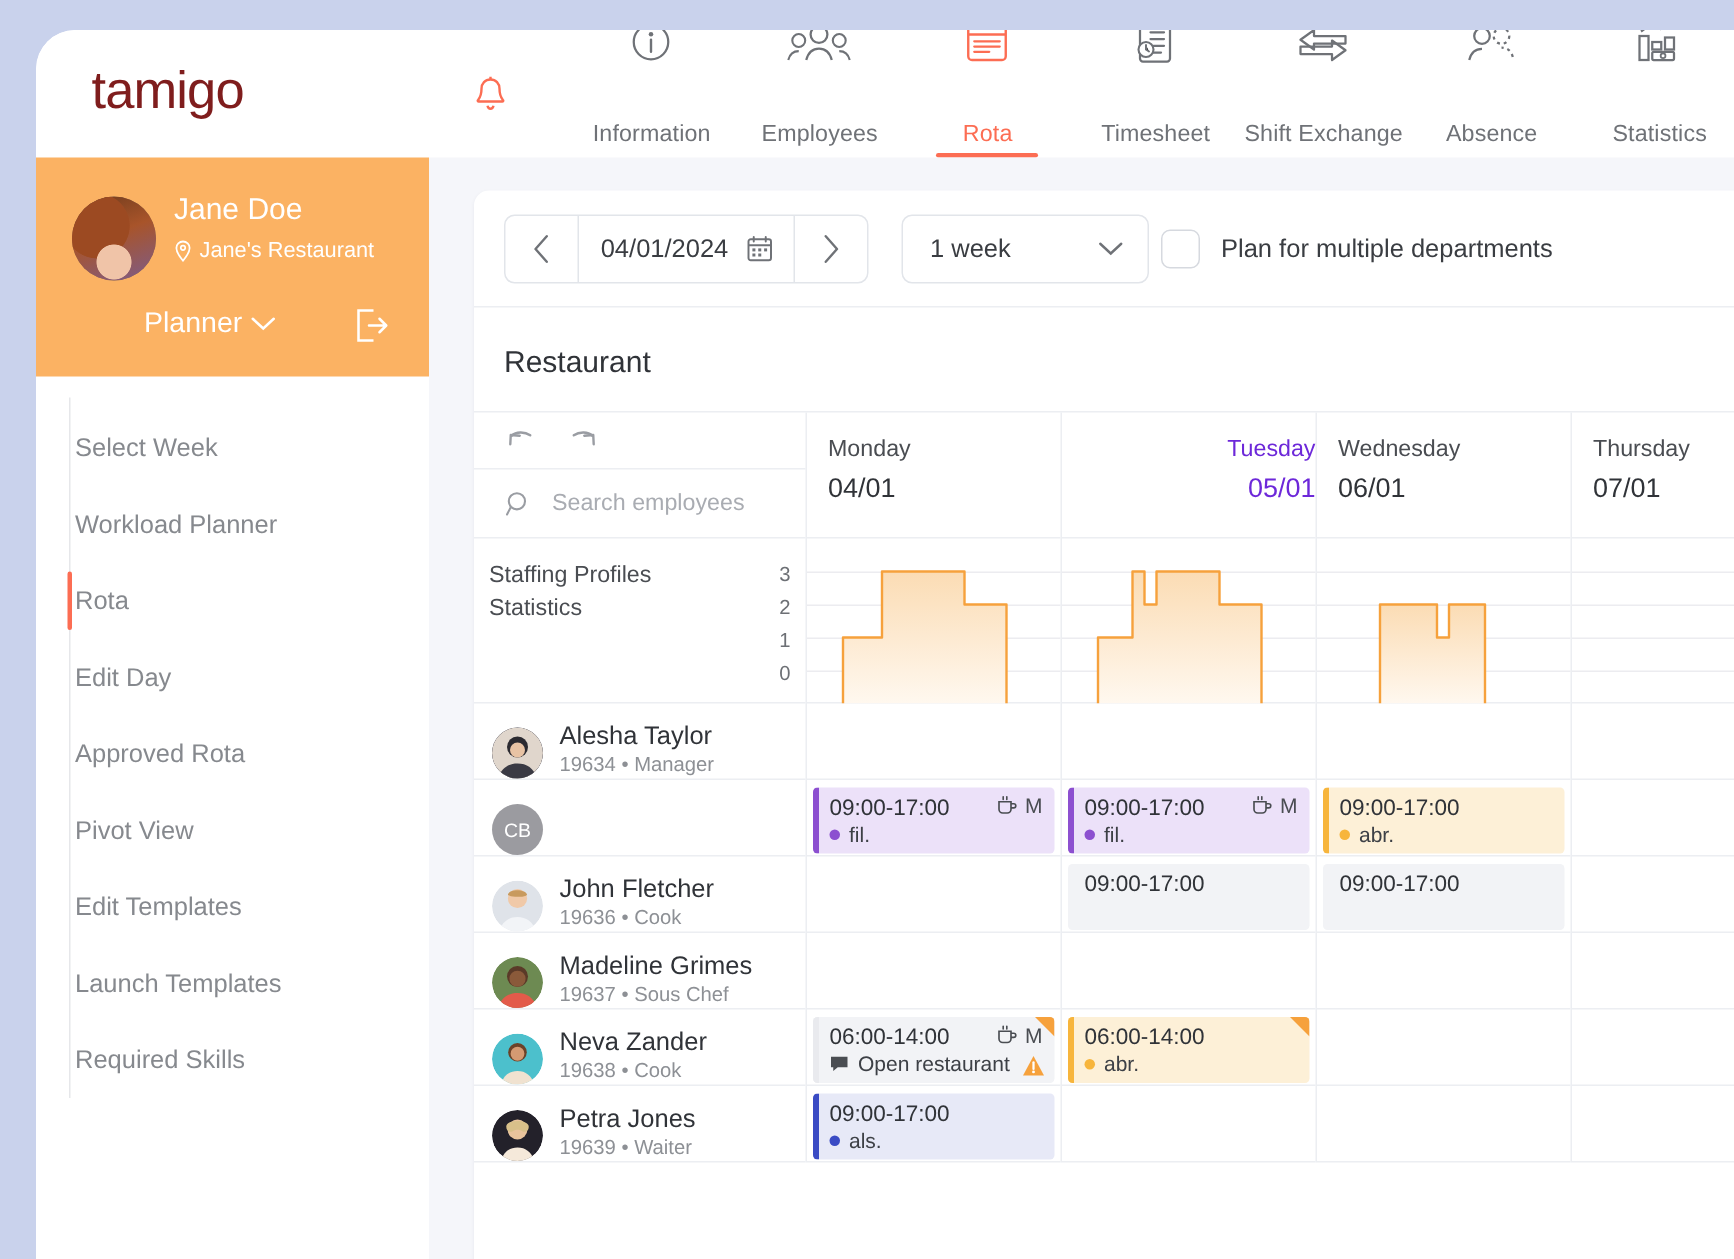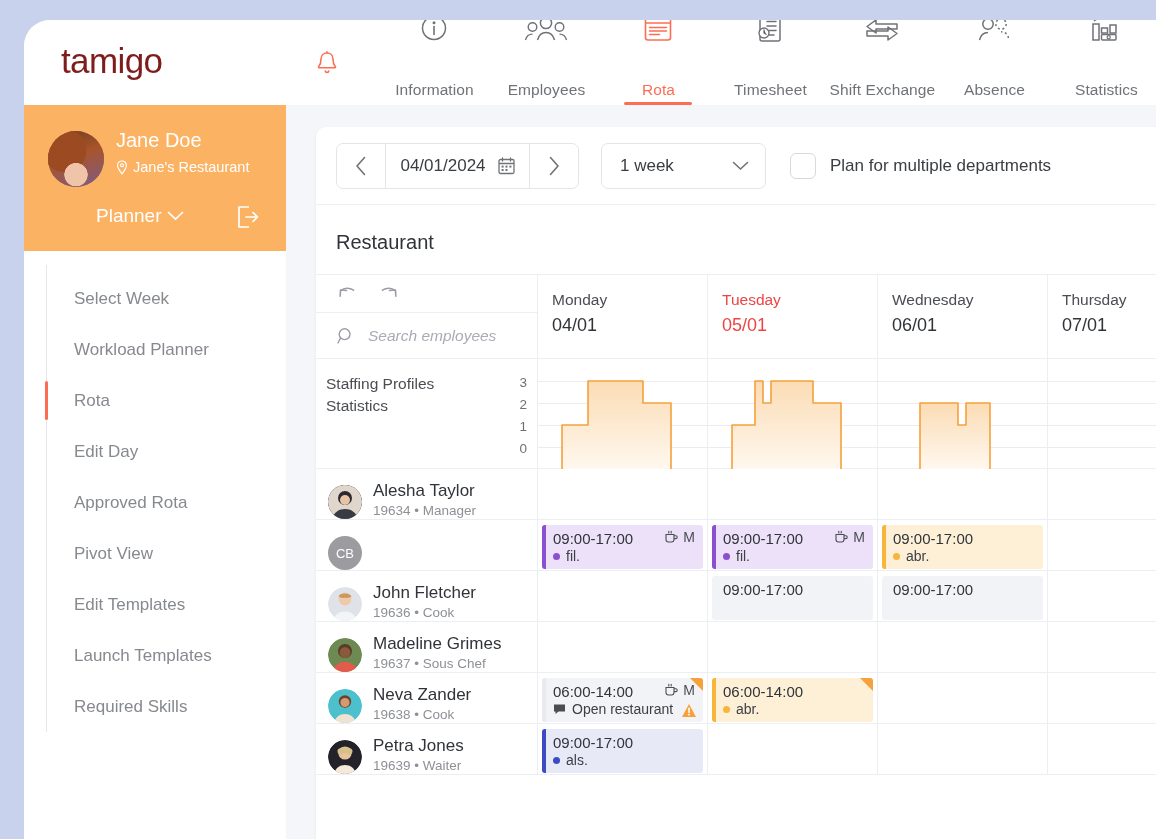--- a/index.html
+++ b/index.html
@@ -51,21 +51,21 @@
       radial-gradient(circle at 30% 35%, #9c4a22 0 40%, transparent 41%),
       linear-gradient(160deg,#6c3a1c 0%, #a8542a 45%, #7d5c8a 100%); }
   #pname { position:absolute; left:92px; top:24px; font-size:20px; color:#fff; }
   #ploc { position:absolute; left:92px; top:54px; font-size:14.5px; color:#fff; display:flex; align-items:center; gap:5px;}
   #prow { position:absolute; left:72px; top:100px; display:flex; align-items:center; gap:5px; cursor:pointer;}
   #prole { font-size:19px; color:#fff; }
   #logout { position:absolute; right:26px; top:100px; cursor:pointer;}
   #menu { padding-top:22px; position:relative;}
   #menuline { position:absolute; left:22px; top:14px; bottom:0; width:1px; background:#e6e7ea;}
   .mitem {
-    height:51px; display:flex; align-items:center; padding-left:50px;
+    height:51px; display:flex; align-items:center; padding-left:26px;
     font-size:17px; color:#86898e; position:relative; cursor:pointer;
   }
   .mitem.active:before {
     content:''; position:absolute; left:21px; top:6px; bottom:6px; width:3px;
     background:#fc6d53; border-radius:2px;
   }
   
   #main { flex:1; background:#f5f6fa; position:relative; overflow:hidden; }
   #panel {
     position:absolute; left:30px; top:22px; right:-40px; bottom:-40px;
@@ -75,44 +75,44 @@
   #toolbar { height:78px; display:flex; align-items:center; padding-left:20px; border-bottom:1px solid #eceef2; }
   .dategroup { display:flex; align-items:center; height:46px; border:1px solid #e2e5ea; border-radius:7px; background:#fff;}
   .arrowbtn { width:48px; height:44px; display:flex; align-items:center; justify-content:center; cursor:pointer;}
   .dateval { width:145px; height:44px; display:flex; align-items:center; justify-content:center; gap:12px;
     border-left:1px solid #e2e5ea; border-right:1px solid #e2e5ea; font-size:17px; color:#3a3d42; cursor:pointer;}
   #period {
     margin-left:22px; width:165px; height:46px; border:1px solid #e2e5ea; border-radius:7px;
     display:flex; align-items:center; justify-content:space-between; padding:0 16px 0 18px;
     font-size:17px; color:#3a3d42; cursor:pointer;
   }
-  #multidept { margin-left:24px; display:flex; align-items:center; gap:14px; cursor:pointer;}
+  #multidept { margin-left:8px; display:flex; align-items:center; gap:14px; cursor:pointer;}
   #cbox { width:26px; height:26px; border:1.5px solid #d6d9df; border-radius:6px; background:#fff;}
   #multilabel { font-size:17px; color:#3a3d42; }
   #deptname { padding:26px 0 20px 20px; font-size:20px; color:#303338;}
   
   #grid { border-top:1px solid #eceef2; display:flex; }
   #leftcol { width:222px; flex:0 0 222px; border-right:1px solid #eceef2;}
   #undorow { height:38px; display:flex; align-items:center; gap:20px; padding-left:22px; border-bottom:1px solid #eceef2;}
   #searchrow { height:46px; display:flex; align-items:center; gap:13px; padding-left:21px; border-bottom:1px solid #eceef2;}
-  #searchph { font-size:15.5px; color:#a9acb2;font-style:italic;}
+  #searchph { font-size:15.5px; color:#a9acb2;}
   #statsbox { height:110px; padding:14px 0 0 10px; position:relative; border-bottom:1px solid #eceef2;}
   .statline { font-size:15.5px; color:#4a4d52; line-height:22px;}
   #yaxis { position:absolute; right:10px; top:13px; width:14px; text-align:right;}
   .ytick { font-size:13.5px; color:#6d7075; height:22px; line-height:22px;}
   .emprow { height:51px; display:flex; align-items:flex-end; padding-left:12px; border-bottom:1px solid #eceef2; gap:11px;}
   .eav { width:34px; height:34px; border-radius:50%; overflow:hidden; flex:0 0 34px; position:relative;}
   .ename { font-size:17px; color:#303338; line-height:20px;}
   .emeta { font-size:13.5px; color:#8d9095; line-height:17px;}
   #daycols { flex:1; display:flex; }
   .daycol { width:170px; flex:0 0 170px; border-right:1px solid #eceef2;}
   .dayhead { height:84px; padding:16px 0 0 14px; border-bottom:1px solid #eceef2;}
   .dname { font-size:15.5px; color:#4a4d52;}
   .ddate { font-size:18px; color:#303338; margin-top:6px;}
-  .daycol.today .dname, .daycol.today .ddate { color:#ef4444; }
+  .daycol.today .dname, .daycol.today .ddate { color:#6d28d9;text-align:right; }
   .chartcell { height:110px; position:relative; border-bottom:1px solid #eceef2; }
   .chartcell .gl { position:absolute; left:0; right:0; height:1px; background:#ececf0;}
   .cell { height:51px; border-bottom:1px solid #eceef2; position:relative; padding:5px 4px 0 4px;}
   .shift { height:44px; border-radius:3px; position:relative; padding:5px 8px 0 11px; overflow:hidden;}
   .shift .lbar { position:absolute; left:0; top:0; bottom:0; width:4px;}
   .stime { font-size:15px; color:#303338; line-height:17px;}
   .ssub { font-size:14px; color:#3d4046; line-height:18px; display:flex; align-items:center; gap:6px;}
   .dot { width:7px; height:7px; border-radius:50%; display:inline-block;}
   .topright { position:absolute; right:8px; top:4px; display:flex; align-items:center; gap:5px; font-size:14px; color:#4a4d52;}
   .corner { position:absolute; right:0; top:0; width:0; height:0; border-top:13px solid #f6a13c; border-left:13px solid transparent;}

